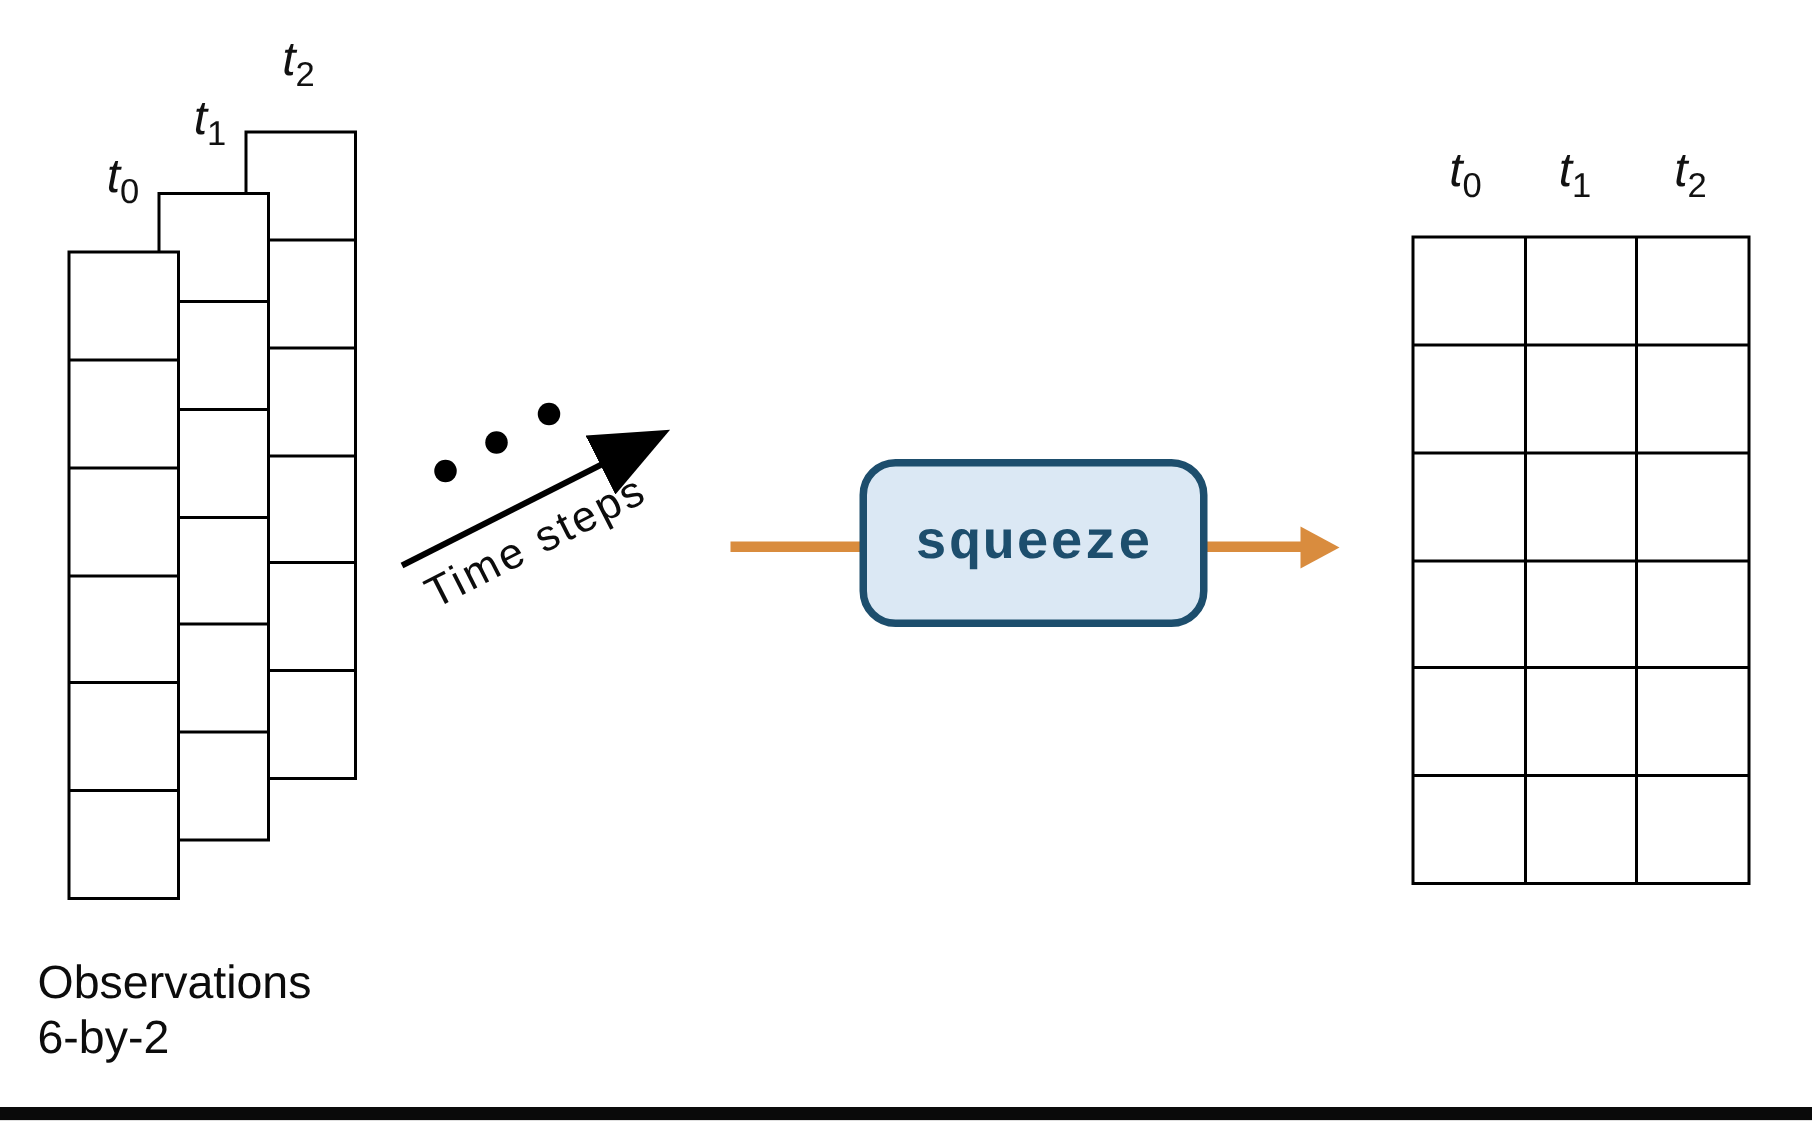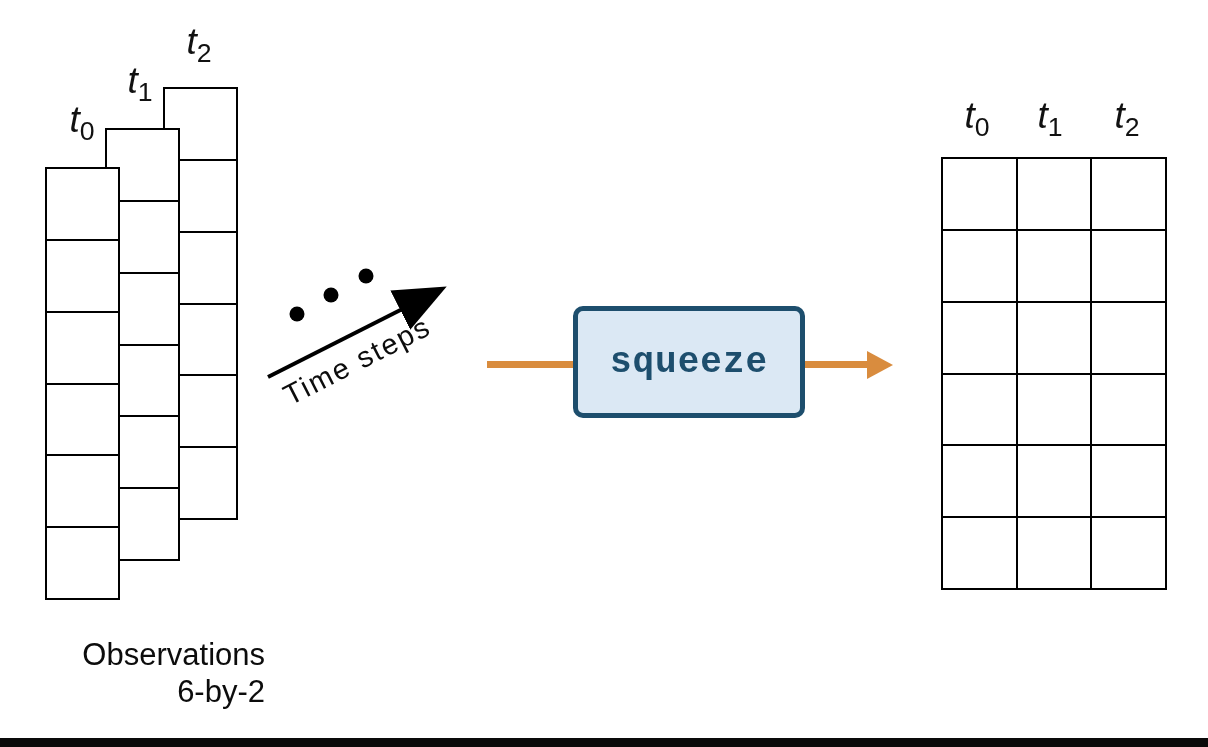--- a/index.html
+++ b/index.html
@@ -8,46 +8,46 @@
     font-family:"Liberation Sans",sans-serif;overflow:hidden;color:#111;
   }
   
   .matrix{background:#000;padding:2px;display:grid;gap:2px;box-sizing:border-box;position:absolute;}
   .matrix .cell{background:#fff;}
   #col-t0{left:45px;top:167px;width:75px;height:433px;grid-auto-rows:1fr;z-index:3;}
   #col-t1{left:105px;top:128px;width:75px;height:433px;grid-auto-rows:1fr;z-index:2;}
   #col-t2{left:163px;top:87px;width:75px;height:433px;grid-auto-rows:1fr;z-index:1;}
   #result-grid{left:941px;top:157px;width:226px;height:433px;grid-template-columns:repeat(3,1fr);grid-auto-rows:1fr;}
   
-  .t-label{position:absolute;font-size:37px;transform:translateX(-50%);white-space:nowrap;z-index:4;}
+  .t-label{position:absolute;font-size:32px;transform:translateX(-50%);white-space:nowrap;z-index:4;}
   .t-label .tchar{font-style:italic;}
   .t-label sub{font-style:normal;font-size:72%;line-height:0;}
   #lbl-l-t0{left:82px;top:99px;}
   #lbl-l-t1{left:140px;top:60px;}
   #lbl-l-t2{left:199px;top:21px;}
   #lbl-r-t0{left:977px;top:95px;}
   #lbl-r-t1{left:1050px;top:95px;}
   #lbl-r-t2{left:1127px;top:95px;}
   
-  .caption{position:absolute;left:25px;top:636px;width:240px;text-align:right;
+  .caption{position:absolute;left:25px;top:636px;width:240px;text-align:left;
     font-size:31px;line-height:37px;color:#0c0c0c;}
   
   #time-annot{position:absolute;left:250px;top:248px;width:230px;height:185px;}
   
   .flow-line{position:absolute;height:7px;background:#d98c3e;top:361px;z-index:1;}
   #flow-line-in{left:487px;width:91px;}
   #flow-line-out{left:801px;width:68px;}
   #flow-arrowhead{
     position:absolute;left:867px;top:351px;width:0;height:0;z-index:1;
     border-top:14px solid transparent;border-bottom:14px solid transparent;
     border-left:26px solid #d98c3e;
   }
   #squeeze-box{
     position:absolute;left:573px;top:306px;width:232px;height:112px;box-sizing:border-box;
-    background:#dbe8f4;border:5px solid #1d4e6d;border-radius:10px;
+    background:#dbe8f4;border:5px solid #1d4e6d;border-radius:24px;
     display:flex;align-items:center;justify-content:center;z-index:2;
   }
   #squeeze-label{
     font-family:"Liberation Mono",monospace;font-weight:bold;font-size:36px;
     letter-spacing:1px;color:#1d4e6d;
   }
   
   #footer-bar{position:absolute;left:0;right:0;bottom:0;height:9px;background:#0a0a0a;}
 </style>
 </head>

